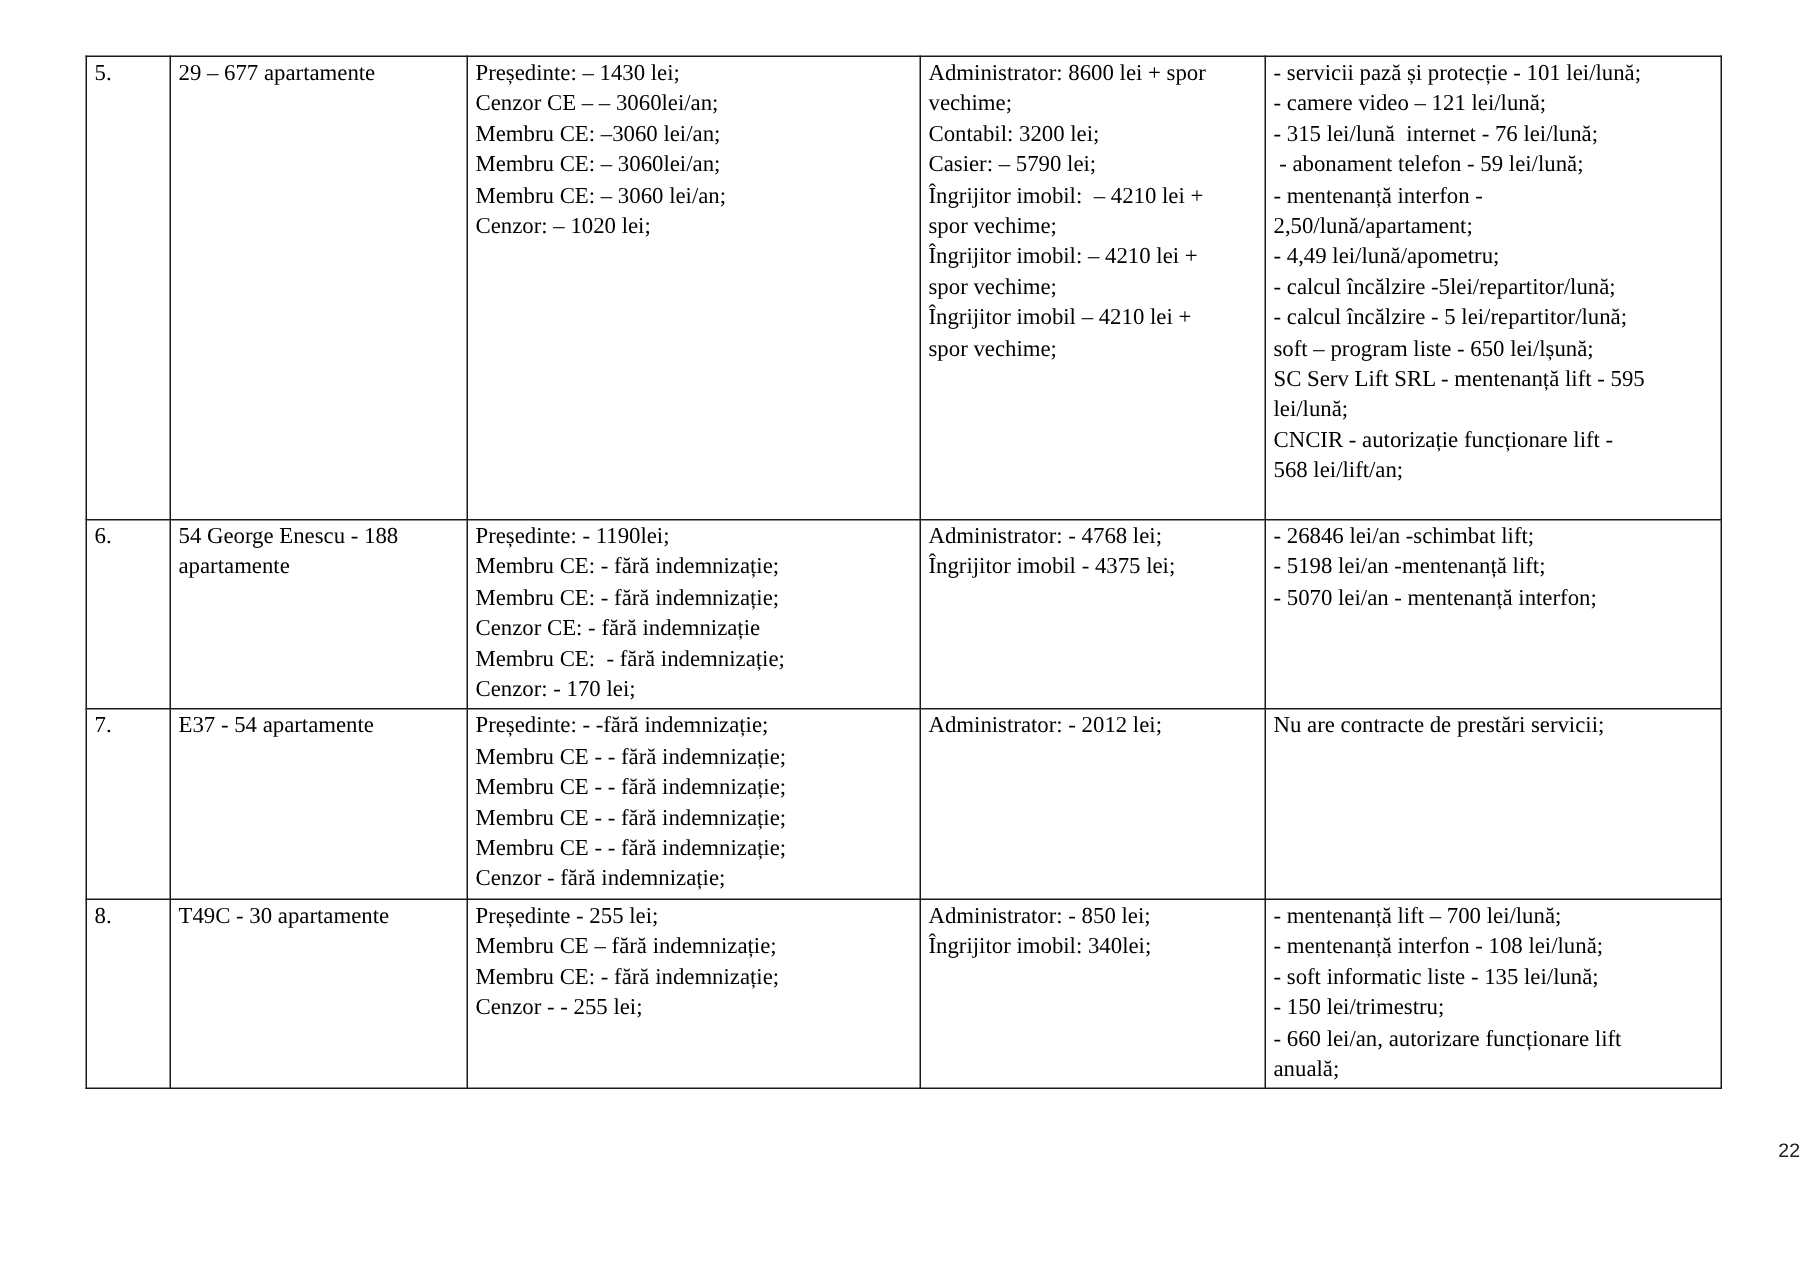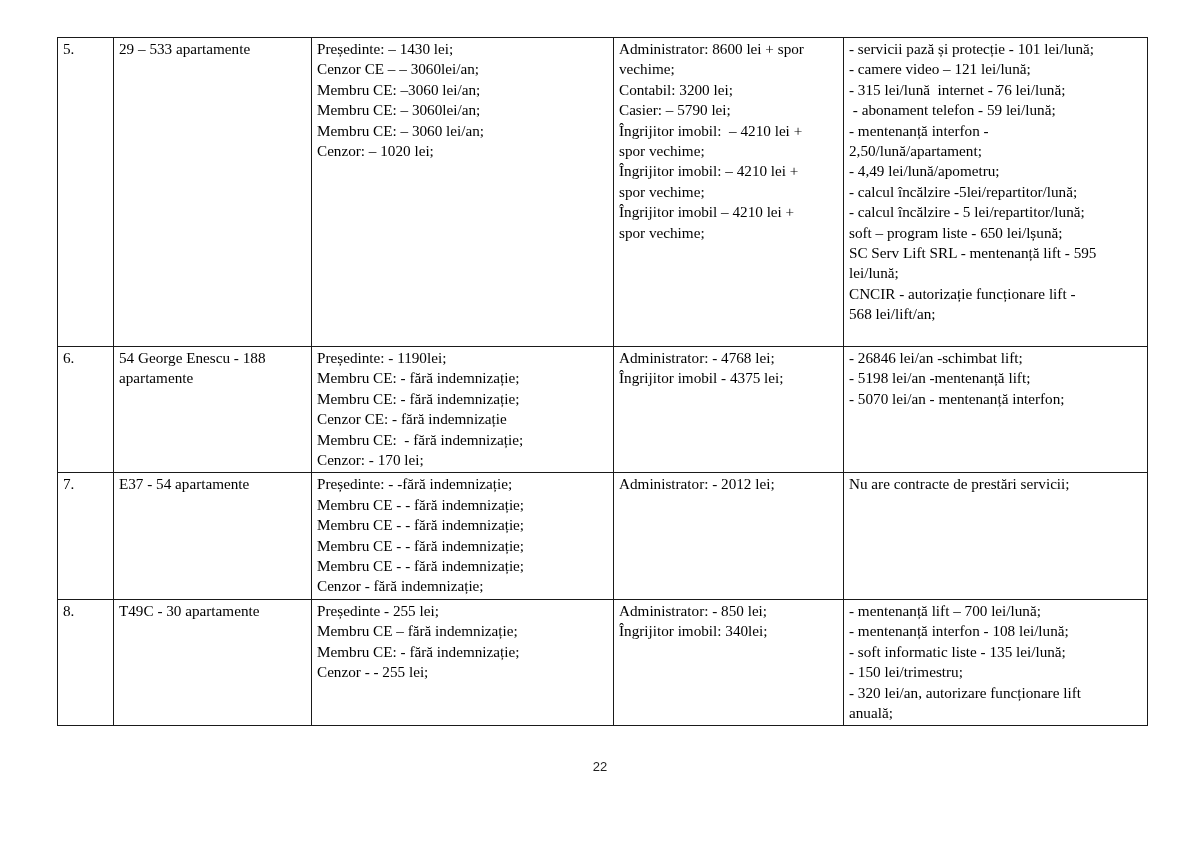--- a/index.html
+++ b/index.html
@@ -40,21 +40,21 @@
   table.report tr:nth-child(3) { height: 119px; }
   table.report tr:nth-child(4) { height: 119px; }
   .line {
     white-space: pre-wrap;
   }
   .page-footer {
     position: absolute;
     left: 0;
     top: 759px;
     width: 1200px;
-    text-align: center;
+    text-align: right;
     font-family: "Liberation Sans", "DejaVu Sans", sans-serif;
     font-size: 13px;
     color: #1f1f1f;
   }
 </style>
 </head>
 <body>
 
 <div class="sheet">
 
@@ -65,21 +65,21 @@
       <col style="width:302px">
       <col style="width:230px">
       <col style="width:304px">
     </colgroup>
     <tbody id="table-body">
         <tr>
           <td>
             <div class="line">5.</div>
           </td>
           <td>
-            <div class="line">29 – 533 apartamente</div>
+            <div class="line">29 – 677 apartamente</div>
           </td>
           <td>
             <div class="line">Președinte: – 1430 lei;</div>
             <div class="line">Cenzor CE – – 3060lei/an;</div>
             <div class="line">Membru CE: –3060 lei/an;</div>
             <div class="line">Membru CE: – 3060lei/an;</div>
             <div class="line">Membru CE: – 3060 lei/an;</div>
             <div class="line">Cenzor: – 1020 lei;</div>
           </td>
           <td>
@@ -174,21 +174,21 @@
           </td>
           <td>
             <div class="line">Administrator: - 850 lei;</div>
             <div class="line">Îngrijitor imobil: 340lei;</div>
           </td>
           <td>
             <div class="line">- mentenanță lift – 700 lei/lună;</div>
             <div class="line">- mentenanță interfon - 108 lei/lună;</div>
             <div class="line">- soft informatic liste - 135 lei/lună;</div>
             <div class="line">- 150 lei/trimestru;</div>
-            <div class="line">- 320 lei/an, autorizare funcționare lift</div>
+            <div class="line">- 660 lei/an, autorizare funcționare lift</div>
             <div class="line">anuală;</div>
           </td>
         </tr>
       </tbody>
   </table>
 
   <div class="page-footer">22</div>
 
 </div>
 

